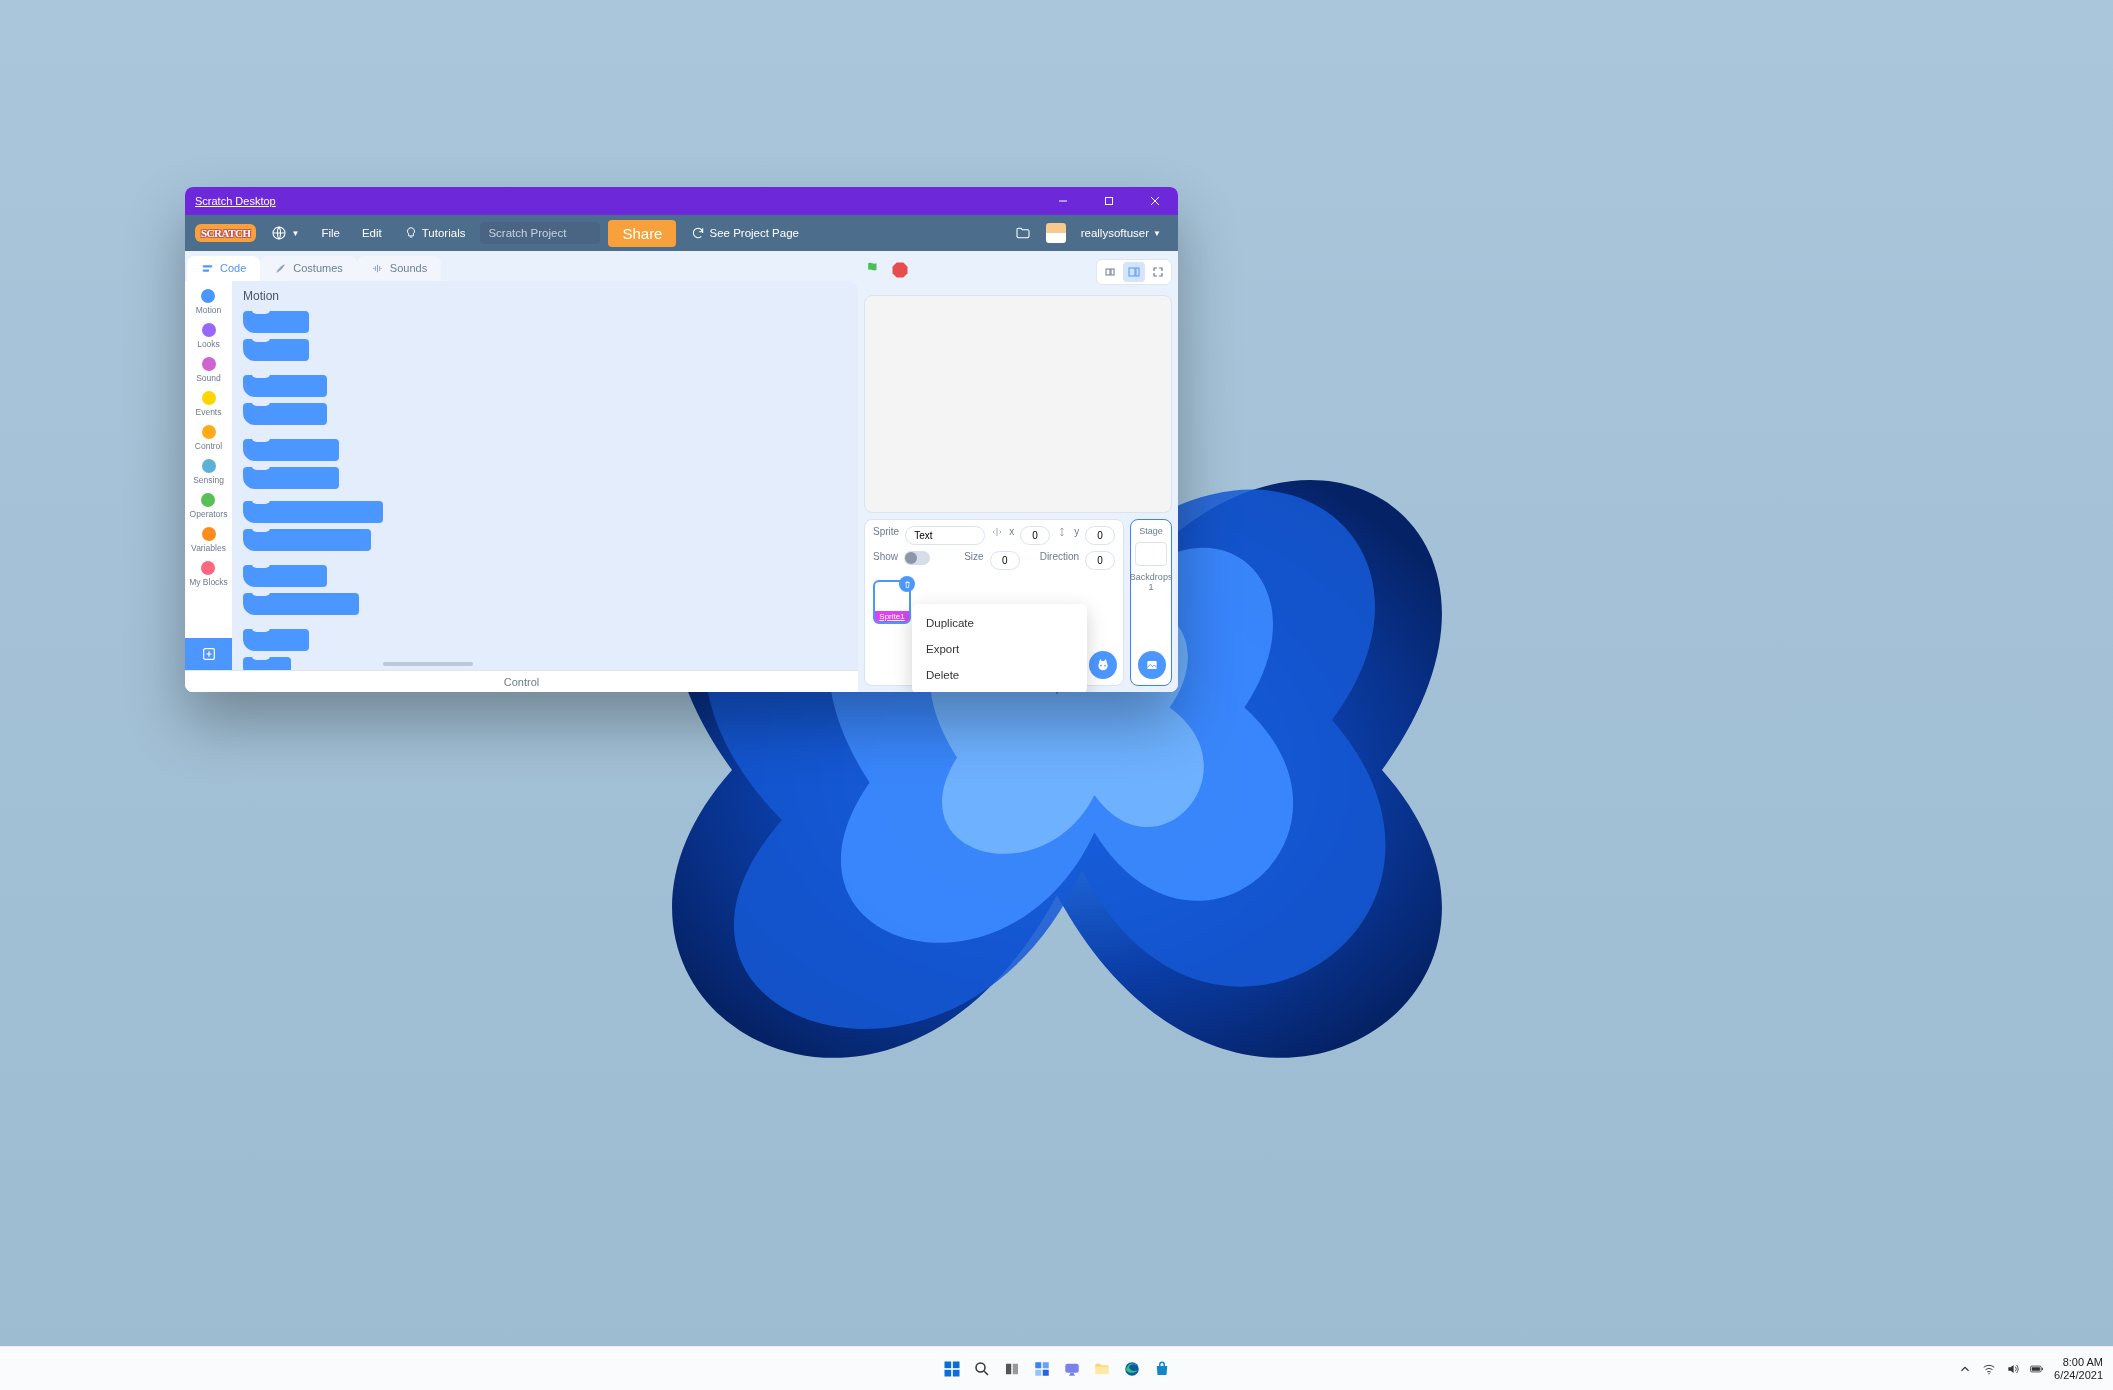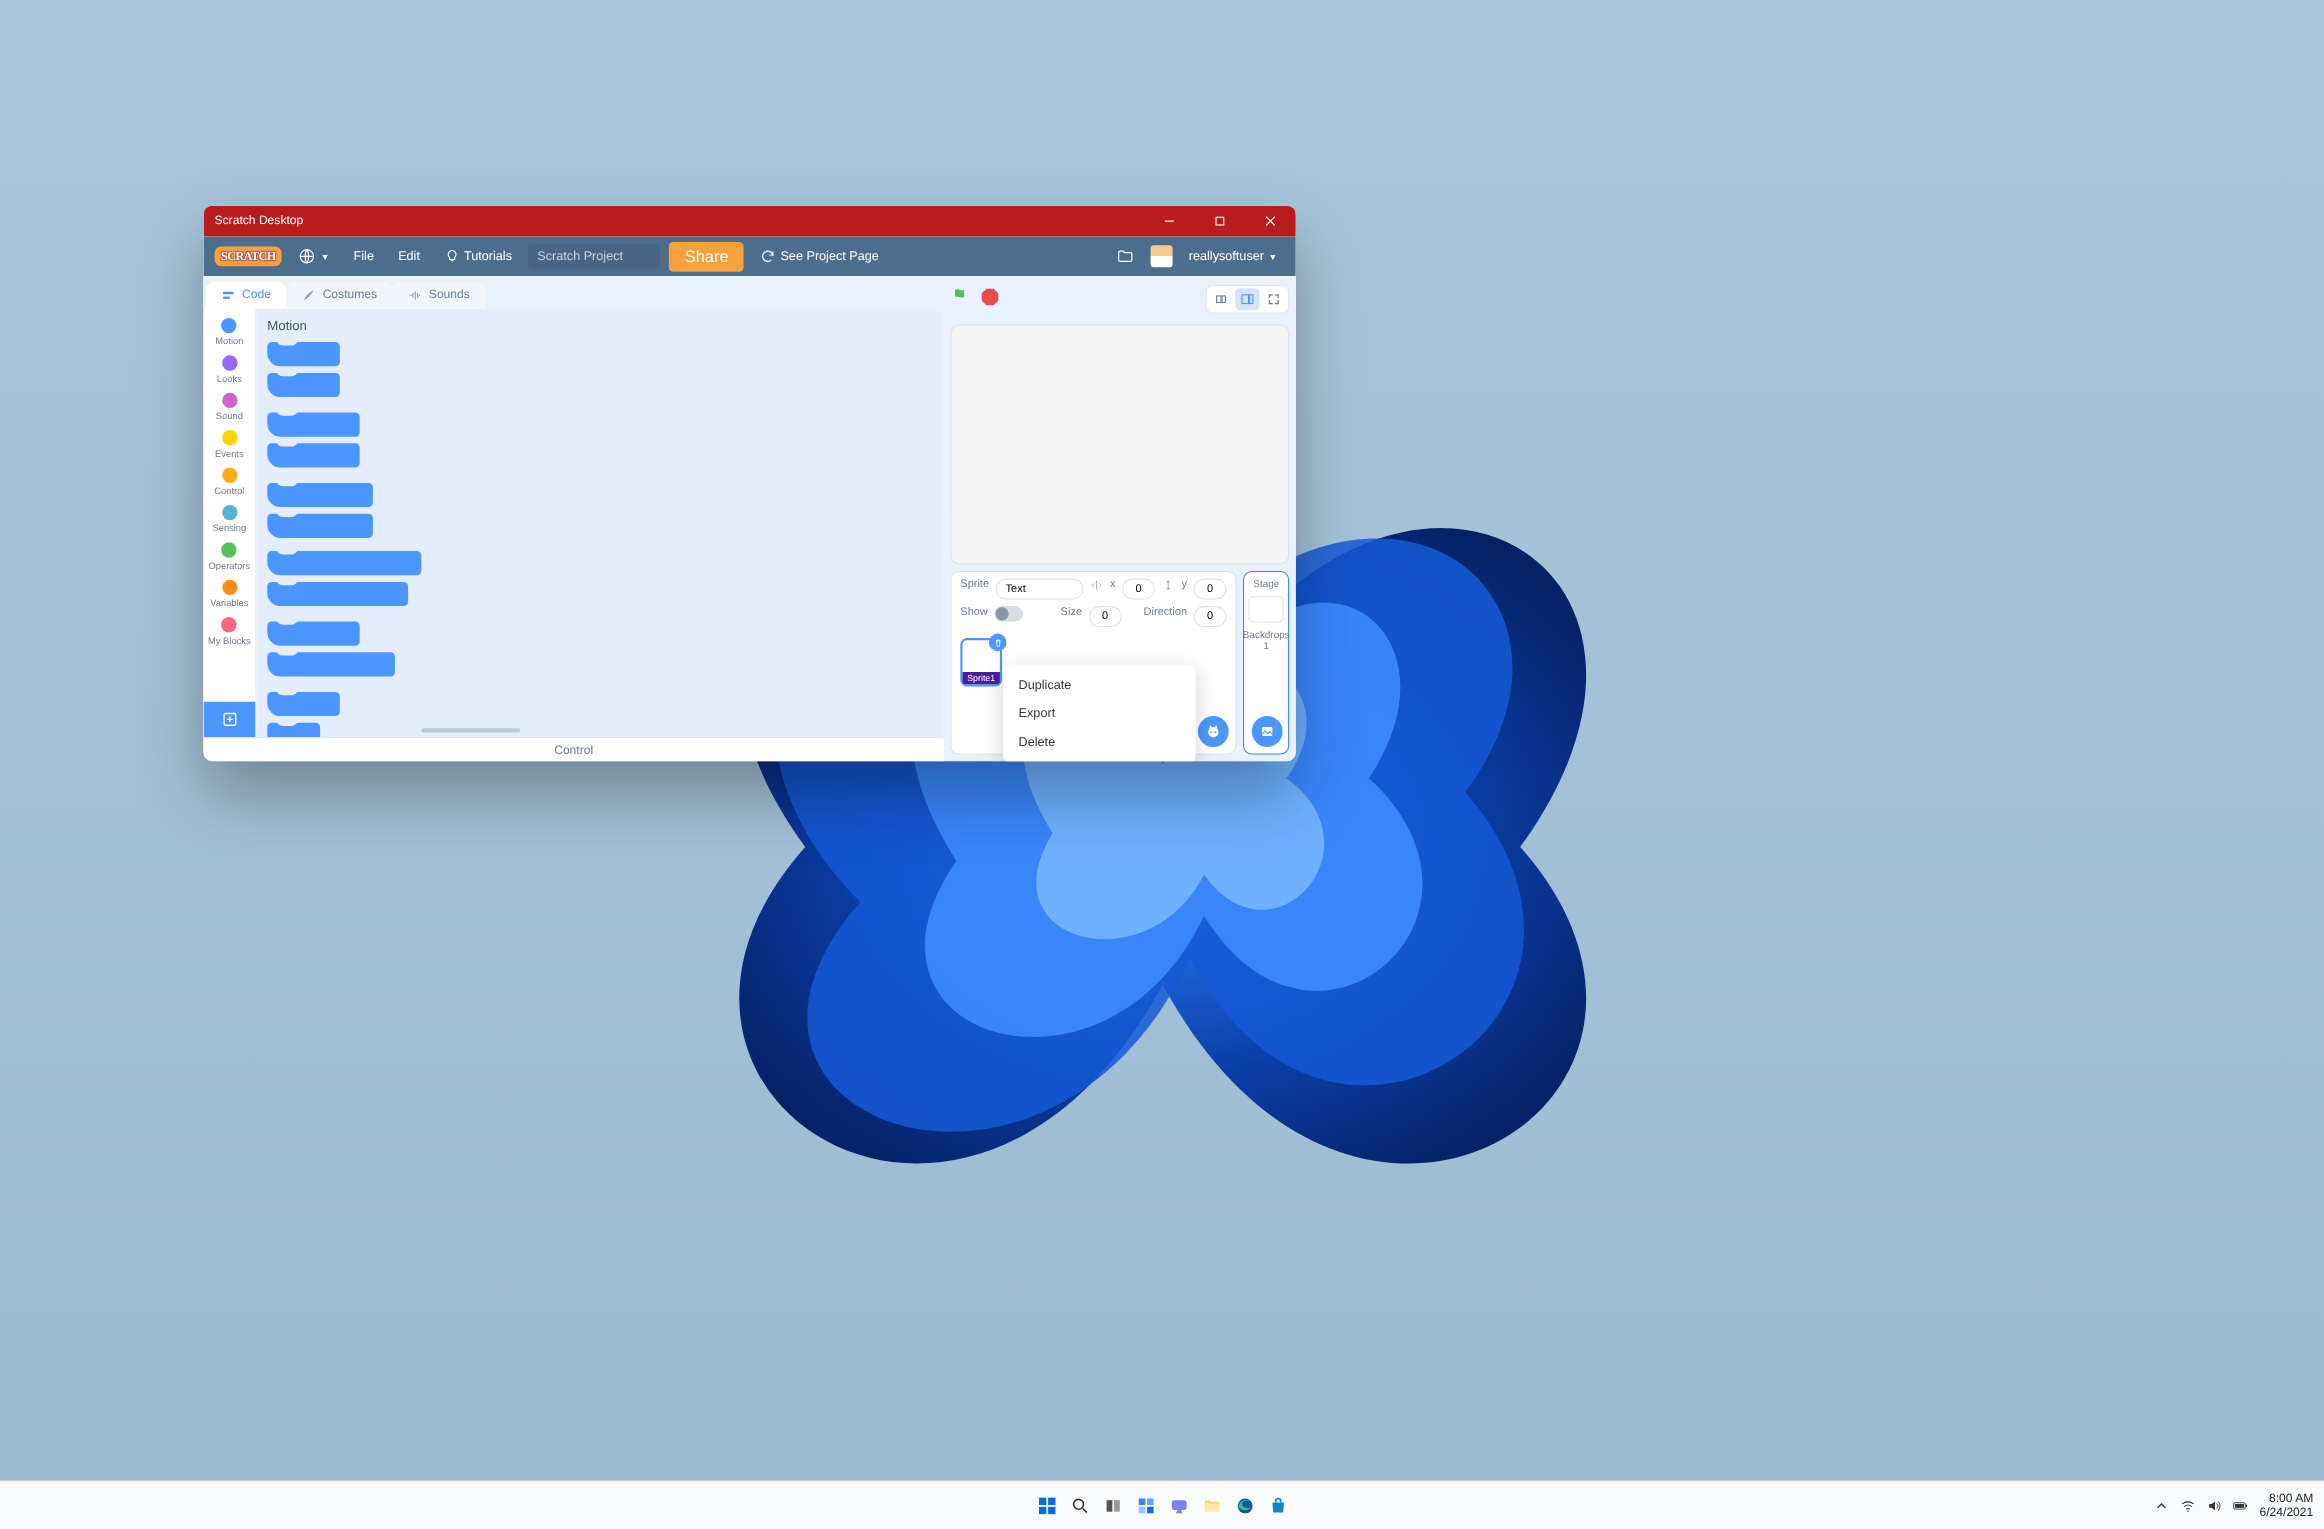--- a/index.html
+++ b/index.html
@@ -44,26 +44,27 @@
   top: 187px;
   width: 993px;
   border-radius: 8px;
   overflow: hidden;
   box-shadow: 0 30px 60px rgba(0,0,0,0.30);
   background: #fff;
 }
 
 .titlebar {
   height: 28px;
-  background: #b91c1c;
+  background: #6d28d9;
   color: #fff;
   display: flex;
   align-items: center;
   padding: 0 0 0 10px;
   font-size: 11px;
+  text-decoration: underline;
 }
 .titlebar-title { flex:1; }
 .winbtn { width: 46px; height: 28px; display:flex; align-items:center; justify-content:center; font-size:12px; }
 
 .menubar {
   height: 36px;
   background: #4d6d8c;
   display: flex;
   align-items: center;
   gap: 8px;
@@ -203,21 +204,21 @@
 
 .sprite-thumb {
   width:38px; height:44px;
   border:2px solid #4c97ff;
   border-radius:6px;
   background:#fff;
   display:flex; flex-direction:column;
   position:relative;
   margin-top:4px;
 }
-.sprite-thumb .lbl { margin-top:auto; background:#4c1d95; color:#fff; font-size:8px; text-align:center; padding:1px 0; border-radius:0 0 3px 3px;}
+.sprite-thumb .lbl { margin-top:auto; background:#d946ef; color:#fff; font-size:8px; text-align:center; padding:1px 0; border-radius:0 0 3px 3px;text-decoration:underline;}
 .trash { position:absolute; right:-6px; top:-6px; width:16px; height:16px; background:#4c97ff; border-radius:50%; display:flex; align-items:center; justify-content:center;}
 
 .stage-col {
   width:42px;
   background:#fff;
   border:1px solid #3b82f6;
   border-radius:8px;
   display:flex; flex-direction:column; align-items:center;
   padding:6px 0;
   font-size:9px; color:#6b7b8e;

